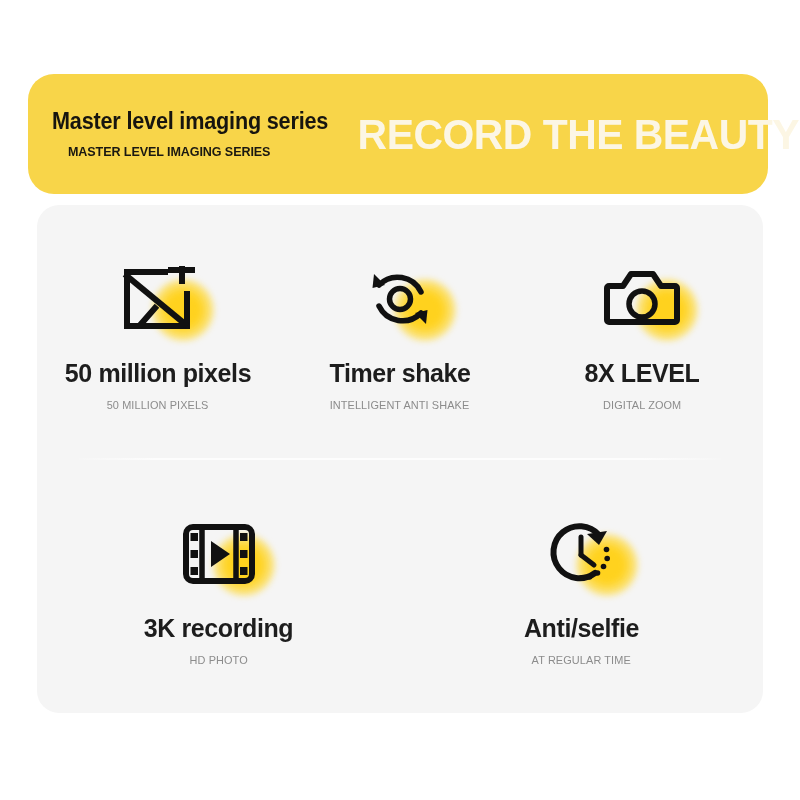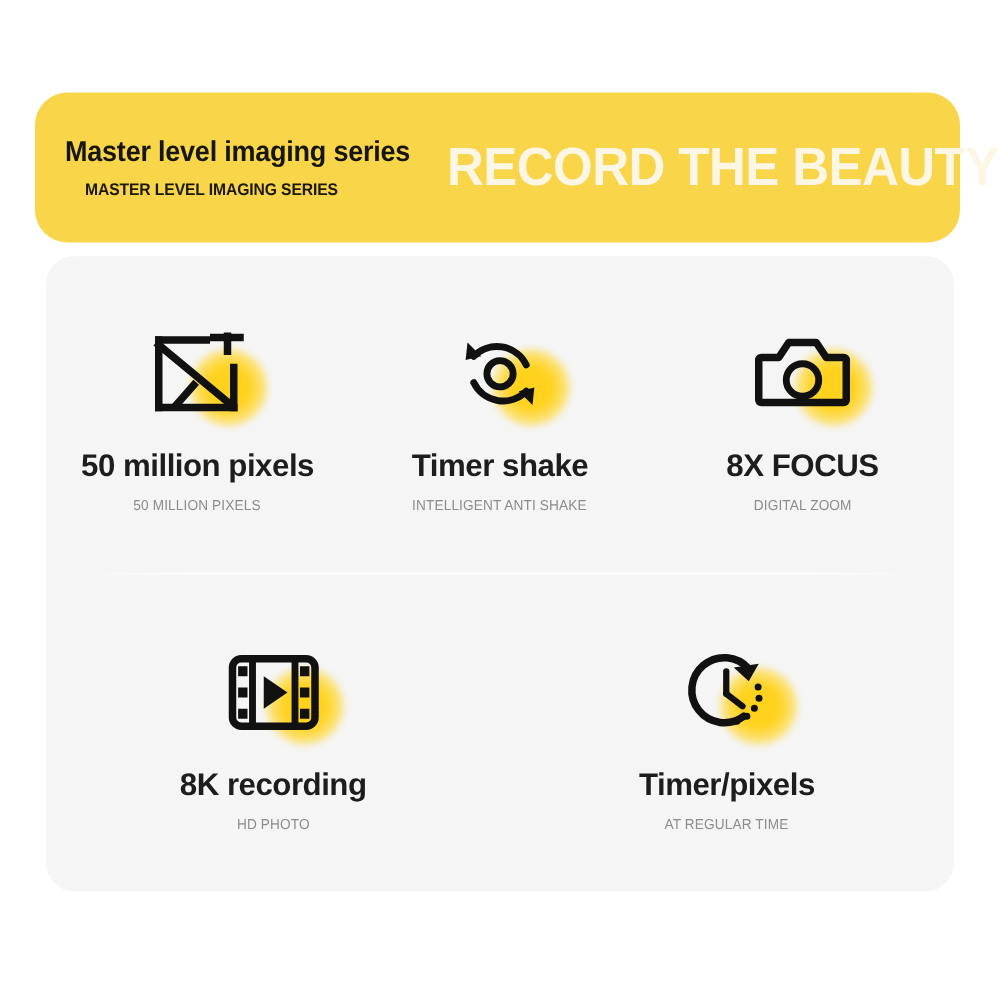--- a/index.html
+++ b/index.html
@@ -201,21 +201,21 @@
     </div>
 
     <div class="feature">
       <div class="icon-wrap">
         <div class="glow"></div>
         <svg class="glyph" width="78" height="62" viewBox="0 0 78 62">
           <path d="M6 18 h14 l8 -12 h22 l8 12 h14 a2 2 0 0 1 2 2 v32 a2 2 0 0 1 -2 2 h-66 a2 2 0 0 1 -2 -2 v-32 a2 2 0 0 1 2 -2 z" fill="none" stroke="#111111" stroke-width="6" stroke-linejoin="round"></path>
           <circle cx="39" cy="36" r="13" fill="none" stroke="#111111" stroke-width="5.5"></circle>
         </svg>
       </div>
-      <div class="feature-title">8X FOCUS</div>
+      <div class="feature-title">8X LEVEL</div>
       <div class="feature-sub">DIGITAL ZOOM</div>
     </div>
 
   </div>
 
   <div class="row-divider"></div>
 
   <div class="feature-row">
 
 
@@ -228,21 +228,21 @@
           <path d="M54 6 V56" stroke="#111111" stroke-width="5.5" fill="none"></path>
           <rect x="8.5" y="10" width="7.5" height="8" fill="#111111"></rect>
           <rect x="8.5" y="27" width="7.5" height="8" fill="#111111"></rect>
           <rect x="8.5" y="44" width="7.5" height="8" fill="#111111"></rect>
           <rect x="58" y="10" width="7.5" height="8" fill="#111111"></rect>
           <rect x="58" y="27" width="7.5" height="8" fill="#111111"></rect>
           <rect x="58" y="44" width="7.5" height="8" fill="#111111"></rect>
           <path d="M29 18 L48 31 L29 44 Z" fill="#111111"></path>
         </svg>
       </div>
-      <div class="feature-title">8K recording</div>
+      <div class="feature-title">3K recording</div>
       <div class="feature-sub">HD PHOTO</div>
     </div>
 
     <div class="feature">
       <div class="icon-wrap">
         <div class="glow"></div>
         <svg class="glyph" width="70" height="70" viewBox="0 0 70 70">
           <path d="M52 16 A26 26 0 1 0 48 54" fill="none" stroke="#111111" stroke-width="6" stroke-linecap="round"></path>
           <path d="M60 12 L52 26 L40 15 Z" fill="#111111"></path>
           <g fill="#111111">
@@ -252,19 +252,19 @@
             <circle cx="50.5" cy="54" r="2.8"></circle>
             <circle cx="42.5" cy="58" r="2.8"></circle>
             <circle cx="34" cy="59" r="2.8"></circle>
           </g>
           <g stroke="#111111" stroke-width="5" stroke-linecap="round" fill="none">
             <path d="M34 18 V36"></path>
             <path d="M34 36 L47 46"></path>
           </g>
         </svg>
       </div>
-      <div class="feature-title">Timer/pixels</div>
+      <div class="feature-title">Anti/selfie</div>
       <div class="feature-sub">AT REGULAR TIME</div>
     </div>
 
   </div>
 
 </div>
 
 </body></html>

